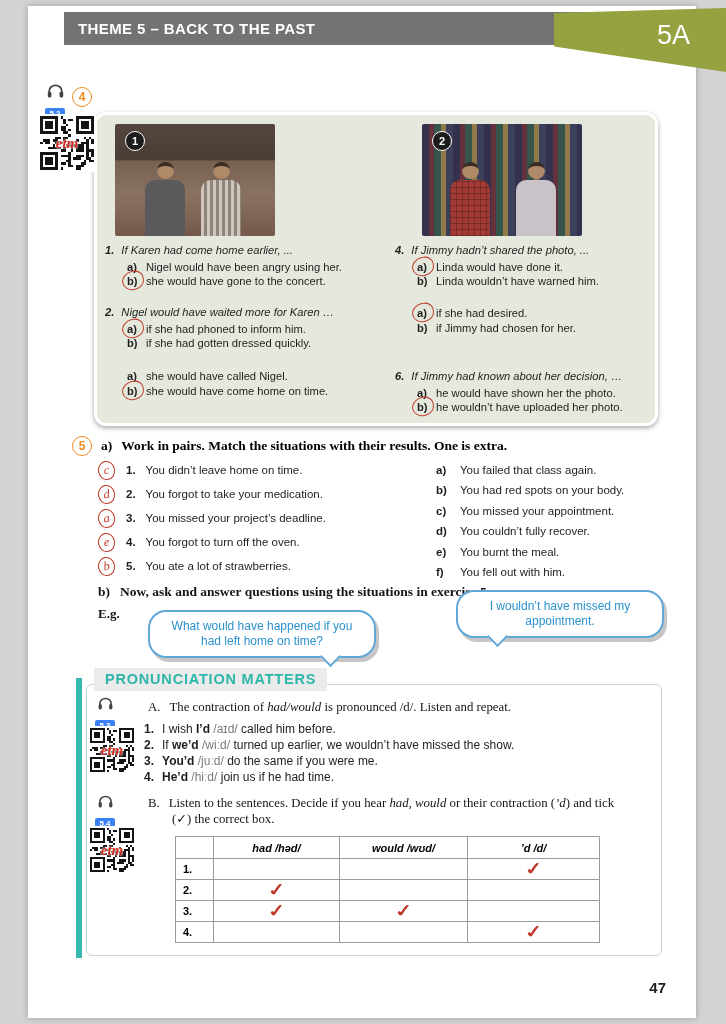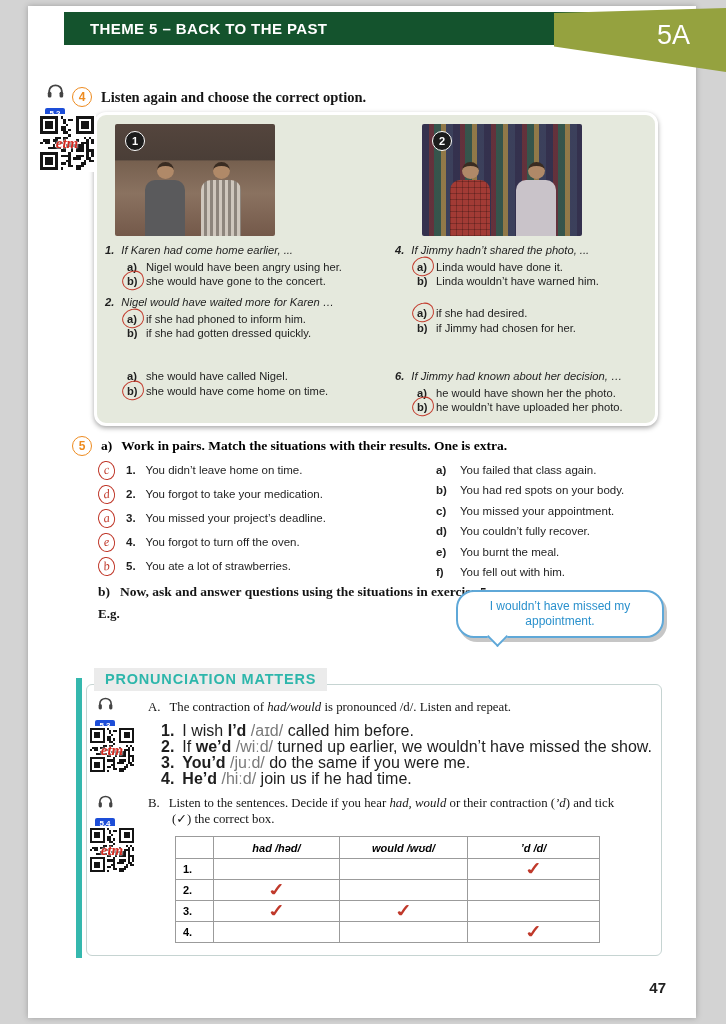--- a/index.html
+++ b/index.html
@@ -2,27 +2,27 @@
 <html><head>
 <meta charset="utf-8">
 <style>
   * { box-sizing: border-box; margin: 0; padding: 0; }
   html, body { width: 726px; height: 1024px; }
   body { position: relative; background: #d3d3d3; font-family: "Liberation Sans", sans-serif; overflow: hidden; }
 
   .page { position: absolute; left: 28px; top: 6px; width: 668px; height: 1012px; background: #fff; box-shadow: 0 0 6px rgba(0,0,0,.25); }
 
   
-  .theme-bar { position: absolute; left: 64px; top: 12px; width: 526px; height: 33px; background: #14532d; color: #fff; font: bold 15px "Liberation Sans", sans-serif; line-height: 33px; padding-left: 26px; letter-spacing: .4px; z-index: 4; }
+  .theme-bar { position: absolute; left: 64px; top: 12px; width: 526px; height: 33px; background: #737373; color: #fff; font: bold 15px "Liberation Sans", sans-serif; line-height: 33px; padding-left: 14px; letter-spacing: .4px; z-index: 4; }
   .band { position: absolute; top: 8px; right: 0; width: 172px; height: 64px; background: #95a23f; clip-path: polygon(0 8%, 100% 0, 100% 100%, 0 60%); z-index: 5; }
   .band-label { position: absolute; top: 20px; right: 36px; color: #fff; font: 27px "Liberation Sans", sans-serif; z-index: 6; }
 
   
   .audio-group { position: absolute; text-align: center; width: 30px; z-index: 7; }
-  .audio-badge { display: inline-block; background: #1d4ed8; color: #fff; font: bold 8px "Liberation Sans", sans-serif; padding: 1px 4px 2px; border-radius: 2px; margin-top: 1px; }
+  .audio-badge { display: inline-block; background: #3b82f6; color: #fff; font: bold 8px "Liberation Sans", sans-serif; padding: 1px 4px 2px; border-radius: 2px; margin-top: 1px; }
   .qr { position: absolute; background: #fff; border: 2px solid #fff; z-index: 7; }
   .qr svg { display: block; }
   .qr-etm { position: absolute; inset: 0; display: flex; align-items: center; justify-content: center; color: #d42a20; font: italic bold 15px "Liberation Serif", serif; text-shadow: 0 0 2px #fff, 0 0 2px #fff; }
 
   .num-circle { display: inline-flex; align-items: center; justify-content: center; width: 20px; height: 20px; border: 1.7px solid #ee8b1f; border-radius: 50%; color: #ee8b1f; font: bold 12px "Liberation Sans", sans-serif; background: #fff; flex: none; }
 
   .ex4-head { position: absolute; left: 44px; top: 81px; display: flex; align-items: center; gap: 9px; }
   .serif-bold { font-family: "Liberation Serif", serif; font-weight: bold; color: #151515; }
   .ex-title { font-size: 14.5px; }
 
@@ -68,21 +68,21 @@
 
   
   .pm-bar { position: absolute; left: 48px; top: 672px; width: 6px; height: 280px; background: #35b8ae; }
   .pm-box { position: absolute; left: 58px; top: 678px; width: 576px; height: 272px; border: 1.5px solid #c6d4d2; border-radius: 6px; background: #fff; }
   .pm-heading { position: absolute; left: 66px; top: 662px; background: #ebebeb; color: #2eb6ab; font: bold 14.5px "Liberation Sans", sans-serif; letter-spacing: .8px; padding: 3px 11px 4px; z-index: 3; }
 
   .pm-title { position: absolute; left: 120px; font-family: "Liberation Serif", serif; font-weight: normal; font-size: 12.8px; color: #151515; width: 486px; line-height: 15.5px; padding-left: 24px; text-indent: -24px; z-index: 3; }
   .pmA-title { top: 694px; }
   .pmB-title { top: 790px; }
   .pm-title .lab { margin-right: 9px; }
-  .pm-item { position: absolute; left: 133px; font-size: 16px; color: #1e1e1e; white-space: pre-wrap; z-index: 3; text-align: center; }
+  .pm-item { position: absolute; left: 116px; font-size: 12px; color: #1e1e1e; white-space: pre-wrap; z-index: 3; text-align: center; }
   .pm-item .n { font-weight: bold; margin-right: 8px; }
   .pm-item b { font-weight: bold; }
   .phon { color: #7a7a7a; }
 
   .pm-table { position: absolute; left: 147px; top: 830px; z-index: 3; }
   .pm-table table { border-collapse: collapse; background: #fff; }
   .pm-table th, .pm-table td { border: 1px solid #9b9b9b; }
   .pm-table th { font: italic 600 11px "Liberation Sans", sans-serif; height: 22px; padding: 0 6px; }
   .c-num { width: 38px; } .c-had { width: 126px; } .c-would { width: 128px; } .c-d { width: 132px; }
   .numcell { font-weight: bold; font-size: 11px; padding-left: 7px; height: 21px; }
@@ -220,21 +220,20 @@
         <rect x="16" y="2" width="3" height="3"></rect>
         <rect x="0" y="14" width="7" height="7"></rect>
         <rect x="1" y="15" width="5" height="5" fill="#fff"></rect>
         <rect x="2" y="16" width="3" height="3"></rect>
       </svg>
       <span class="qr-etm">etm</span>
     </div>
 
   <div class="ex4-head">
     <span class="num-circle">4</span>
-    <span class="serif-bold ex-title">Listen again and choose the correct option.</span>
   </div>
 
   <div class="green-box">
     <div class="photo photo-1">
       <span class="badge-circle">1</span>
       <div class="fig" style="left:30px">
           <div class="head"></div>
           <div class="torso t-gray"></div>
         </div>
       <div class="fig" style="right:34px">
@@ -258,21 +257,21 @@
       <div class="q-stem"><span class="q-num">1.</span><span>If Karen had come home earlier, ...</span></div>
       <div class="q-opt">
           <span class="opt-letter">a)</span>
           <span>Nigel would have been angry using her.</span>
         </div>
       <div class="q-opt">
           <span class="opt-letter circled">b)</span>
           <span>she would have gone to the concert.</span>
         </div>
     </div>
-    <div class="q" style="left:8px;top:180px">
+    <div class="q" style="left:8px;top:190px">
       <div class="q-stem"><span class="q-num">2.</span><span>Nigel would have waited more for Karen …</span></div>
       <div class="q-opt">
           <span class="opt-letter circled">a)</span>
           <span>if she had phoned to inform him.</span>
         </div>
       <div class="q-opt">
           <span class="opt-letter">b)</span>
           <span>if she had gotten dressed quickly.</span>
         </div>
     </div>
@@ -373,20 +372,21 @@
       <span>You burnt the meal.</span>
     </div>
   <div class="res" style="top:557px">
       <span class="res-letter">f)</span>
       <span>You fell out with him.</span>
     </div>
 
   <div class="ex5b serif-bold"><span class="bl">b)</span><span>Now, ask and answer questions using the situations in exercise 5a.</span></div>
   <div class="eg serif-bold">E.g.</div>
 
+  <div class="bubble bub1">What would have happened if you had left home on time?</div>
   <div class="bubble bub2">I wouldn’t have missed my appointment.</div>
 
   <div class="pm-bar"></div>
   <div class="pm-box"></div>
   <div class="pm-heading">PRONUNCIATION MATTERS</div>
 
   <div class="audio-group" style="left:62px;top:690px">
     <span><svg width="15" height="13" viewBox="0 0 24 20">
           <path d="M3 13v-3a9 8 0 0 1 18 0v3" fill="none" stroke="#444" stroke-width="2.6"></path>
           <rect x="1" y="11" width="5.2" height="8.4" rx="2.2" fill="#444"></rect>

